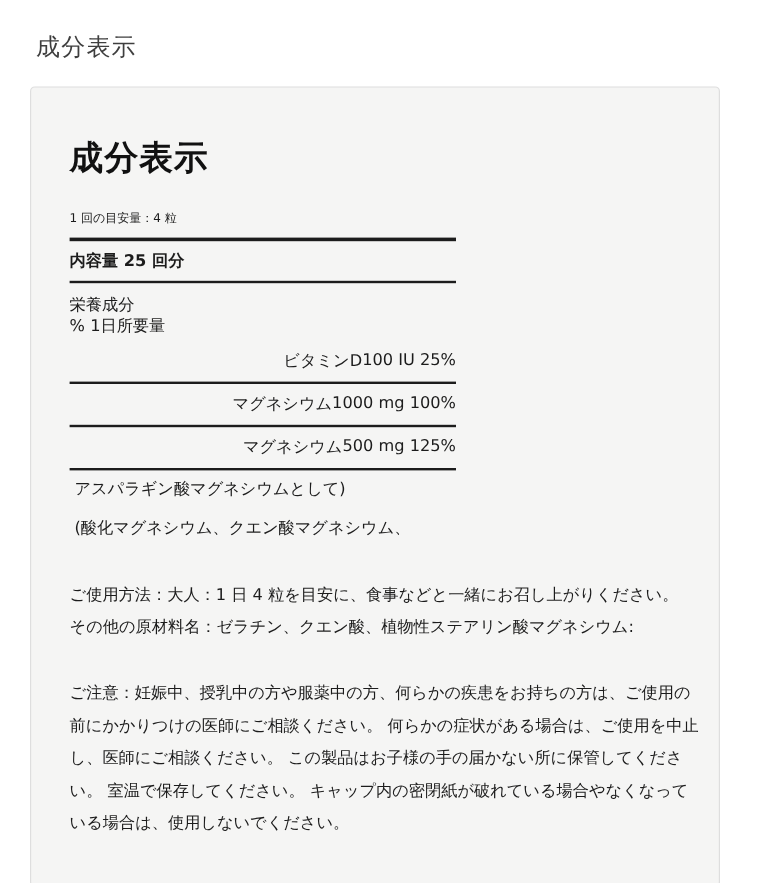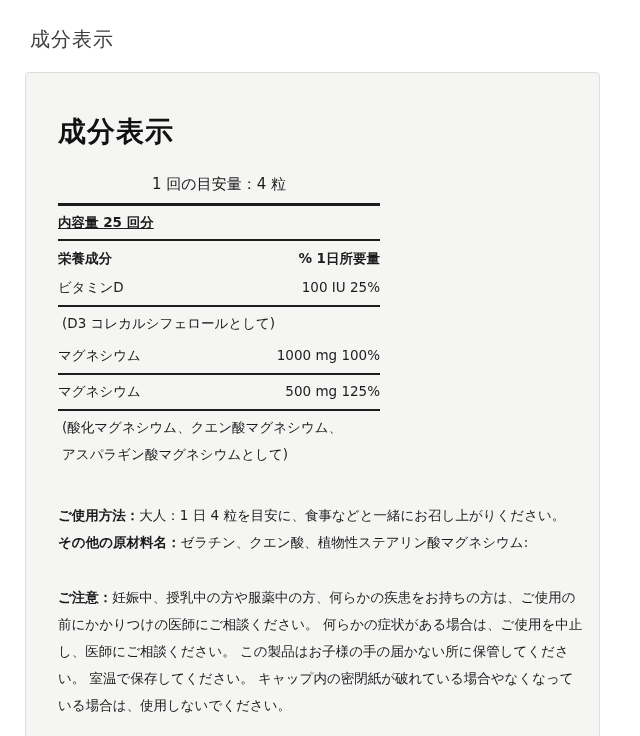--- a/index.html
+++ b/index.html
@@ -38,61 +38,60 @@
     font-size:28px;
     font-weight:700;
     color:#111;
     margin:8px 0 24px 0;
     letter-spacing:1px;
   }
   .facts{
     width:322px;
   }
   .serving-size{
-    font-size:15px;
+    font-size:10px;
     padding-bottom:9px;
     border-bottom:3px solid var(--rule);
-    text-align:center;
   }
   .servings-row{
     font-size:13.5px;
     font-weight:700;
     padding:8px 0 7px 0;
     border-bottom:2px solid var(--rule);
-    text-decoration:underline;
   }
   .hdr-row{
     display:flex;
     justify-content:space-between;
     font-size:13.5px;
-    font-weight:700;
+    font-weight:400;
     padding:9px 0 3px 0;
+    flex-direction:column;
   }
   .n-row{
     display:flex;
-    justify-content:space-between;
+    justify-content:flex-end;
     font-size:13.5px;
     padding:8px 0 8px 0;
     border-bottom:2px solid var(--rule);
   }
   .n-note{
     font-size:13.5px;
     padding:6px 0 0 4px;
     line-height:1.6;
   }
   .n-note.last{padding-bottom:4px;}
   .text-block{
     width:528px;
     font-size:13.5px;
     line-height:2.0;
   }
   .usage-note{margin-top:32px;}
   .other-ingredients{}
   .caution-note{margin-top:28px;}
-  .inline-label{font-weight:700;}
+  .inline-label{font-weight:400;}
 </style>
 </head>
 <body>
 
 <h1 class="page-title">成分表示</h1>
 
 <section class="panel">
   <h2 class="panel-heading">成分表示</h2>
 
   <div class="facts">
@@ -102,33 +101,32 @@
 
     <div class="hdr-row">
       <span>栄養成分</span>
       <span>% 1日所要量</span>
     </div>
 
     <div class="n-row">
       <span>ビタミンD</span>
       <span>100 IU 25%</span>
     </div>
-    <div class="n-note last">(D3 コレカルシフェロールとして)</div>
 
     <div class="n-row">
       <span>マグネシウム</span>
       <span>1000 mg 100%</span>
     </div>
 
     <div class="n-row">
       <span>マグネシウム</span>
       <span>500 mg 125%</span>
     </div>
+    <div class="n-note last">アスパラギン酸マグネシウムとして)</div>
     <div class="n-note">(酸化マグネシウム、クエン酸マグネシウム、</div>
-    <div class="n-note last">アスパラギン酸マグネシウムとして)</div>
   </div>
 
   <p class="text-block usage-note"><span class="inline-label">ご使用方法：</span><span>大人：1 日 4 粒を目安に、食事などと一緒にお召し上がりください。</span></p>
 
   <p class="text-block other-ingredients"><span class="inline-label">その他の原材料名：</span><span>ゼラチン、クエン酸、植物性ステアリン酸マグネシウム:</span></p>
 
   <p class="text-block caution-note"><span class="inline-label">ご注意：</span><span>妊娠中、授乳中の方や服薬中の方、何らかの疾患をお持ちの方は、ご使用の前にかかりつけの医師にご相談ください。 何らかの症状がある場合は、ご使用を中止し、医師にご相談ください。 この製品はお子様の手の届かない所に保管してください。 室温で保存してください。 キャップ内の密閉紙が破れている場合やなくなっている場合は、使用しないでください。</span></p>
 </section>
 
 </body></html>

